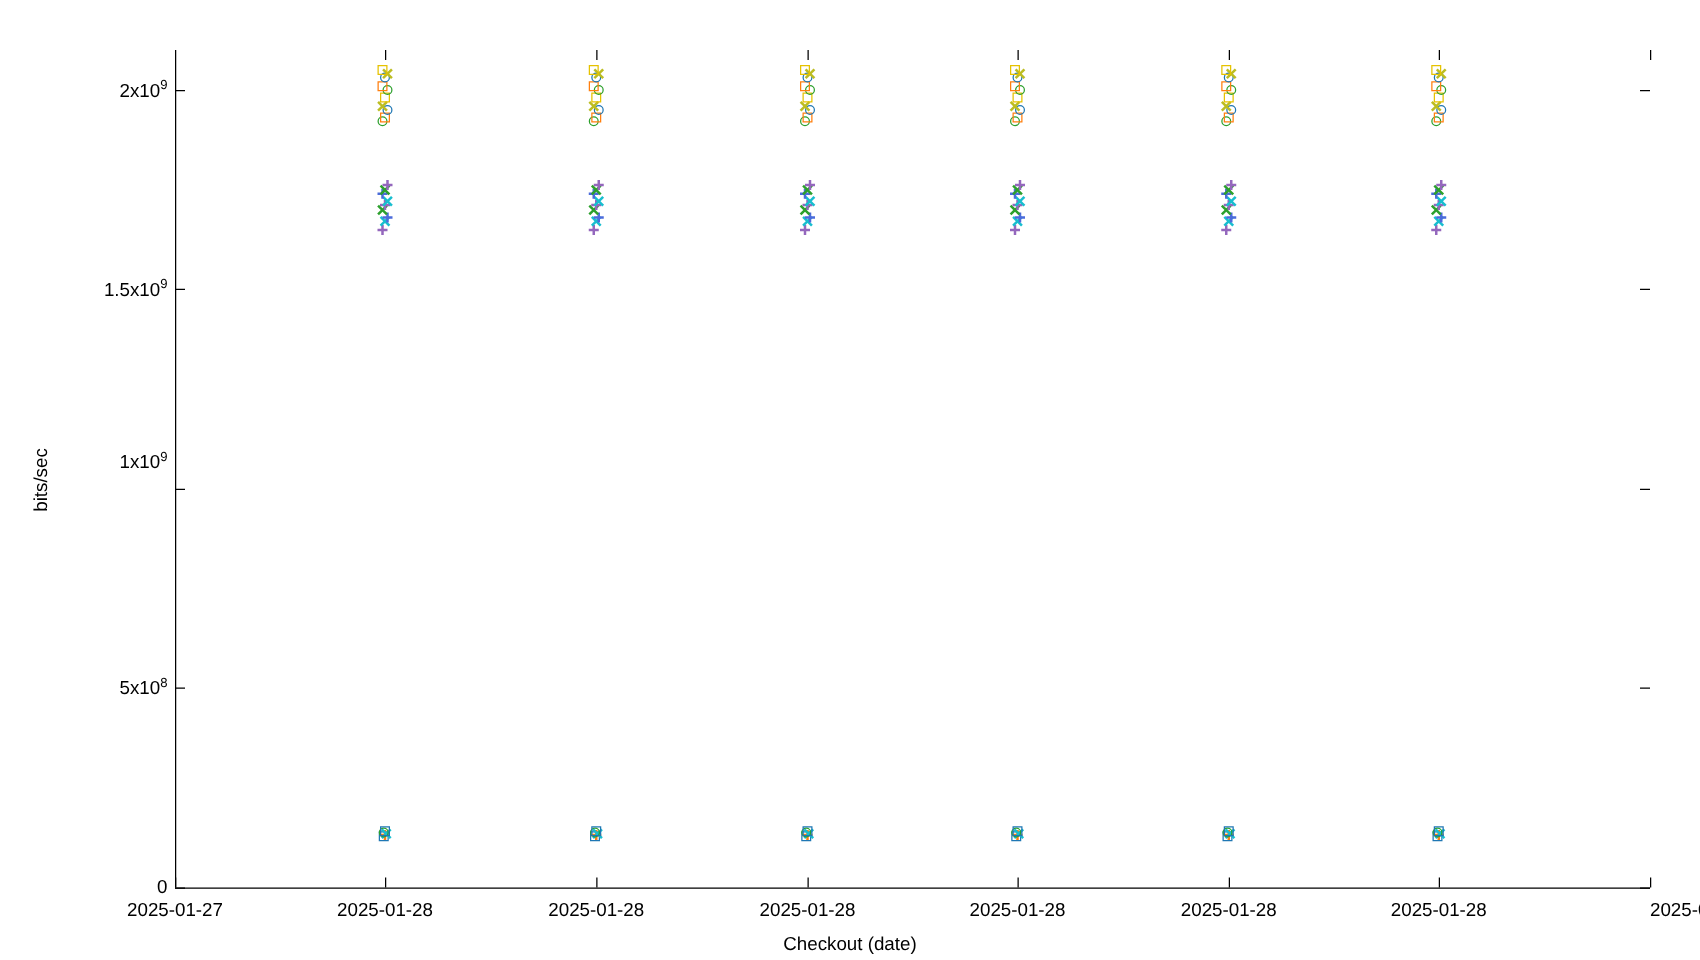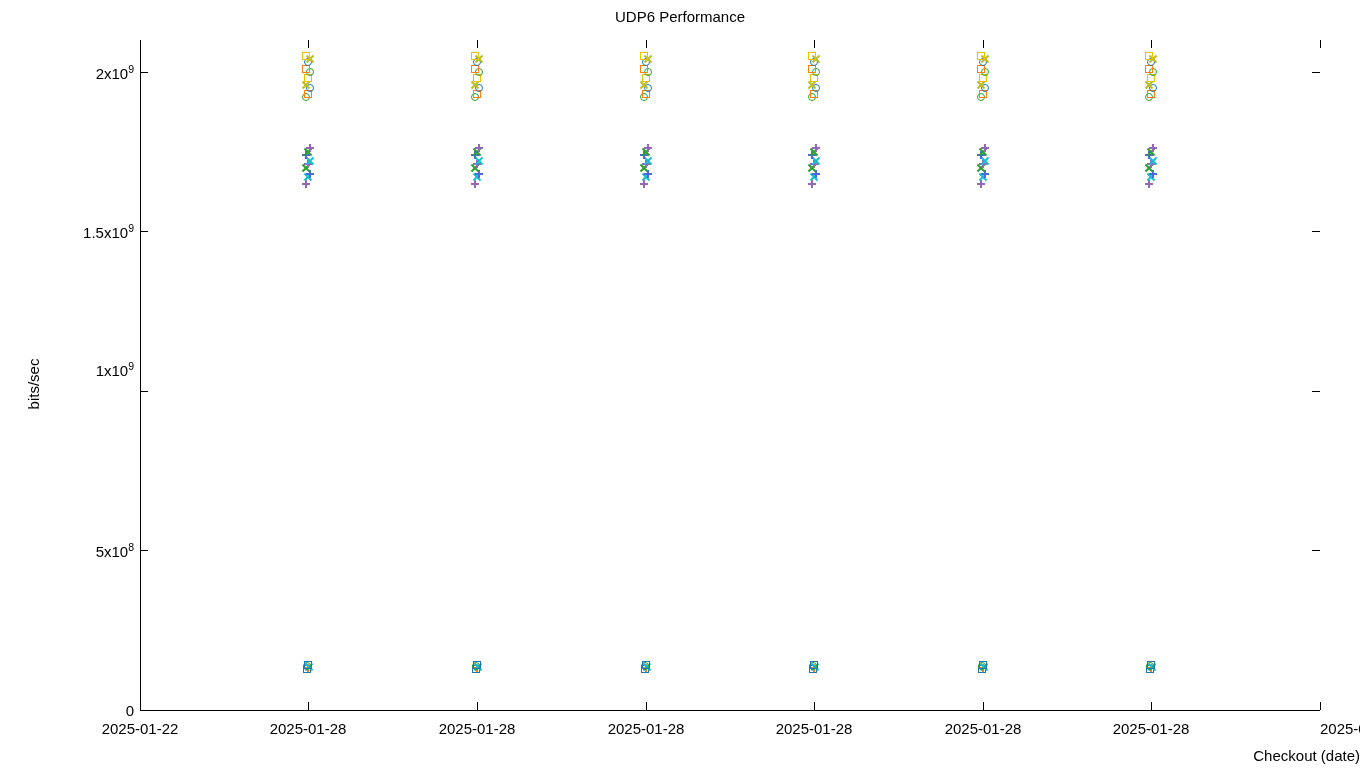--- a/index.html
+++ b/index.html
@@ -1,39 +1,38 @@
 <!DOCTYPE html>
 <html><head>
 <meta charset="utf-8">
 <style>
 html,body{margin:0;padding:0;width:1360px;height:768px;font-family:Verdana,Geneva,sans-serif;background:#fff;color:#000}
 .chart{position:absolute;left:0;top:0;width:1360px;height:768px}
 .title{position:absolute;top:8px;left:0;width:1360px;text-align:center;font-size:15px}
 .ylabel{position:absolute;left:8px;top:50%;transform:translateY(-50%) rotate(-90deg);transform-origin:center;font-size:15px;white-space:nowrap}
-.xlabel{position:absolute;bottom:4px;left:0;width:1360px;text-align:right;font-size:15px}
+.xlabel{position:absolute;bottom:4px;left:0;width:1360px;text-align:center;font-size:15px}
 .plot{position:absolute;left:140px;top:40px;width:1180px;height:670px}
 .axis-line{position:absolute;background:#000}
 .ytick-label{position:absolute;right:1226px;text-align:right;font-size:15px;transform:translateY(-50%);white-space:nowrap}
 .ytick-mark{position:absolute;height:1px;background:#000}
 .xtick-label{position:absolute;top:720px;font-size:15px;transform:translateX(-50%);white-space:nowrap}
 .xtick-mark{position:absolute;width:1px;background:#000}
 .pt{position:absolute;width:8px;height:8px;transform:translate(-50%,-50%);font-size:9px;line-height:8px;text-align:center;font-weight:bold}
 .plus::before{content:"";position:absolute;left:3px;top:0;width:2px;height:8px;background:currentColor}
 .plus::after{content:"";position:absolute;top:3px;left:0;height:2px;width:8px;background:currentColor}
 .cross::before{content:"";position:absolute;left:3px;top:-1px;width:2px;height:10px;background:currentColor;transform:rotate(45deg)}
 .cross::after{content:"";position:absolute;left:3px;top:-1px;width:2px;height:10px;background:currentColor;transform:rotate(-45deg)}
 .circ{border:1.5px solid currentColor;border-radius:50%;box-sizing:border-box}
 .sq{border:1.5px solid currentColor;box-sizing:border-box}
 sup{font-size:0.7em}
 </style>
 </head>
 <body>
 
 <div class="chart">
-  <div class="title">UDP6 Performance</div>
   <div class="ylabel">bits/sec</div>
   <div class="xlabel">Checkout (date)</div>
 
   <div class="plot">
     <div class="axis-line" style="left:0;top:0;width:1px;height:670px"></div>
     <div class="axis-line" style="left:0;top:670px;width:1180px;height:1px"></div>
   </div>
 
   <div class="ytick-label" style="top:710px">0</div>
   <div class="ytick-label" style="top:550px">5x10<sup>8</sup></div>
@@ -45,21 +44,21 @@
   <div class="ytick-mark" style="left:140px;top:550px;width:8px"></div>
   <div class="ytick-mark" style="left:140px;top:391px;width:8px"></div>
   <div class="ytick-mark" style="left:140px;top:231px;width:8px"></div>
   <div class="ytick-mark" style="left:140px;top:72px;width:8px"></div>
   <div class="ytick-mark" style="left:1312px;top:710px;width:8px"></div>
   <div class="ytick-mark" style="left:1312px;top:550px;width:8px"></div>
   <div class="ytick-mark" style="left:1312px;top:391px;width:8px"></div>
   <div class="ytick-mark" style="left:1312px;top:231px;width:8px"></div>
   <div class="ytick-mark" style="left:1312px;top:72px;width:8px"></div>
 
-  <div class="xtick-label" style="left:140px">2025-01-22</div>
+  <div class="xtick-label" style="left:140px">2025-01-27</div>
   <div class="xtick-label" style="left:308px">2025-01-28</div>
   <div class="xtick-label" style="left:477px">2025-01-28</div>
   <div class="xtick-label" style="left:646px">2025-01-28</div>
   <div class="xtick-label" style="left:814px">2025-01-28</div>
   <div class="xtick-label" style="left:983px">2025-01-28</div>
   <div class="xtick-label" style="left:1151px">2025-01-28</div>
   <div class="xtick-label" style="left:1320px;transform:none">2025-01-28</div>
 
   <div class="xtick-mark" style="left:140px;top:702px;height:8px"></div>
   <div class="xtick-mark" style="left:308px;top:702px;height:8px"></div>

